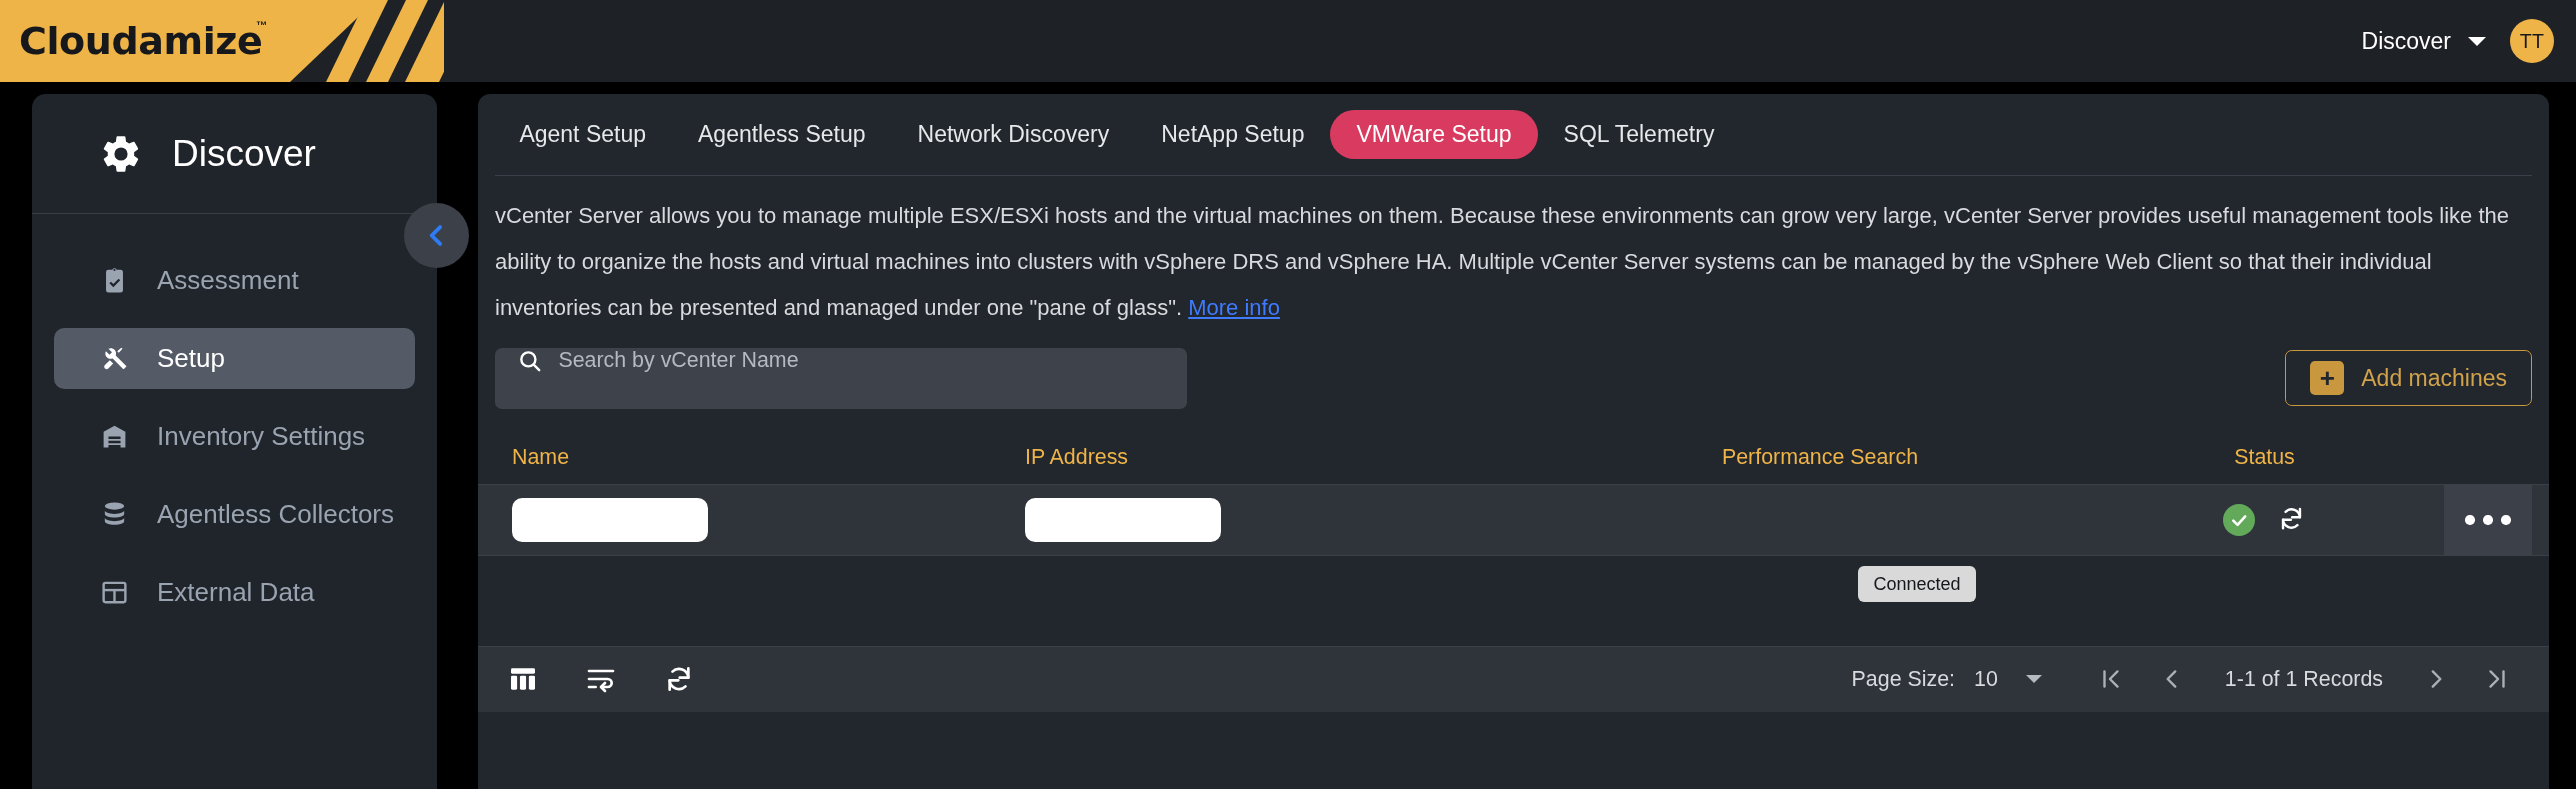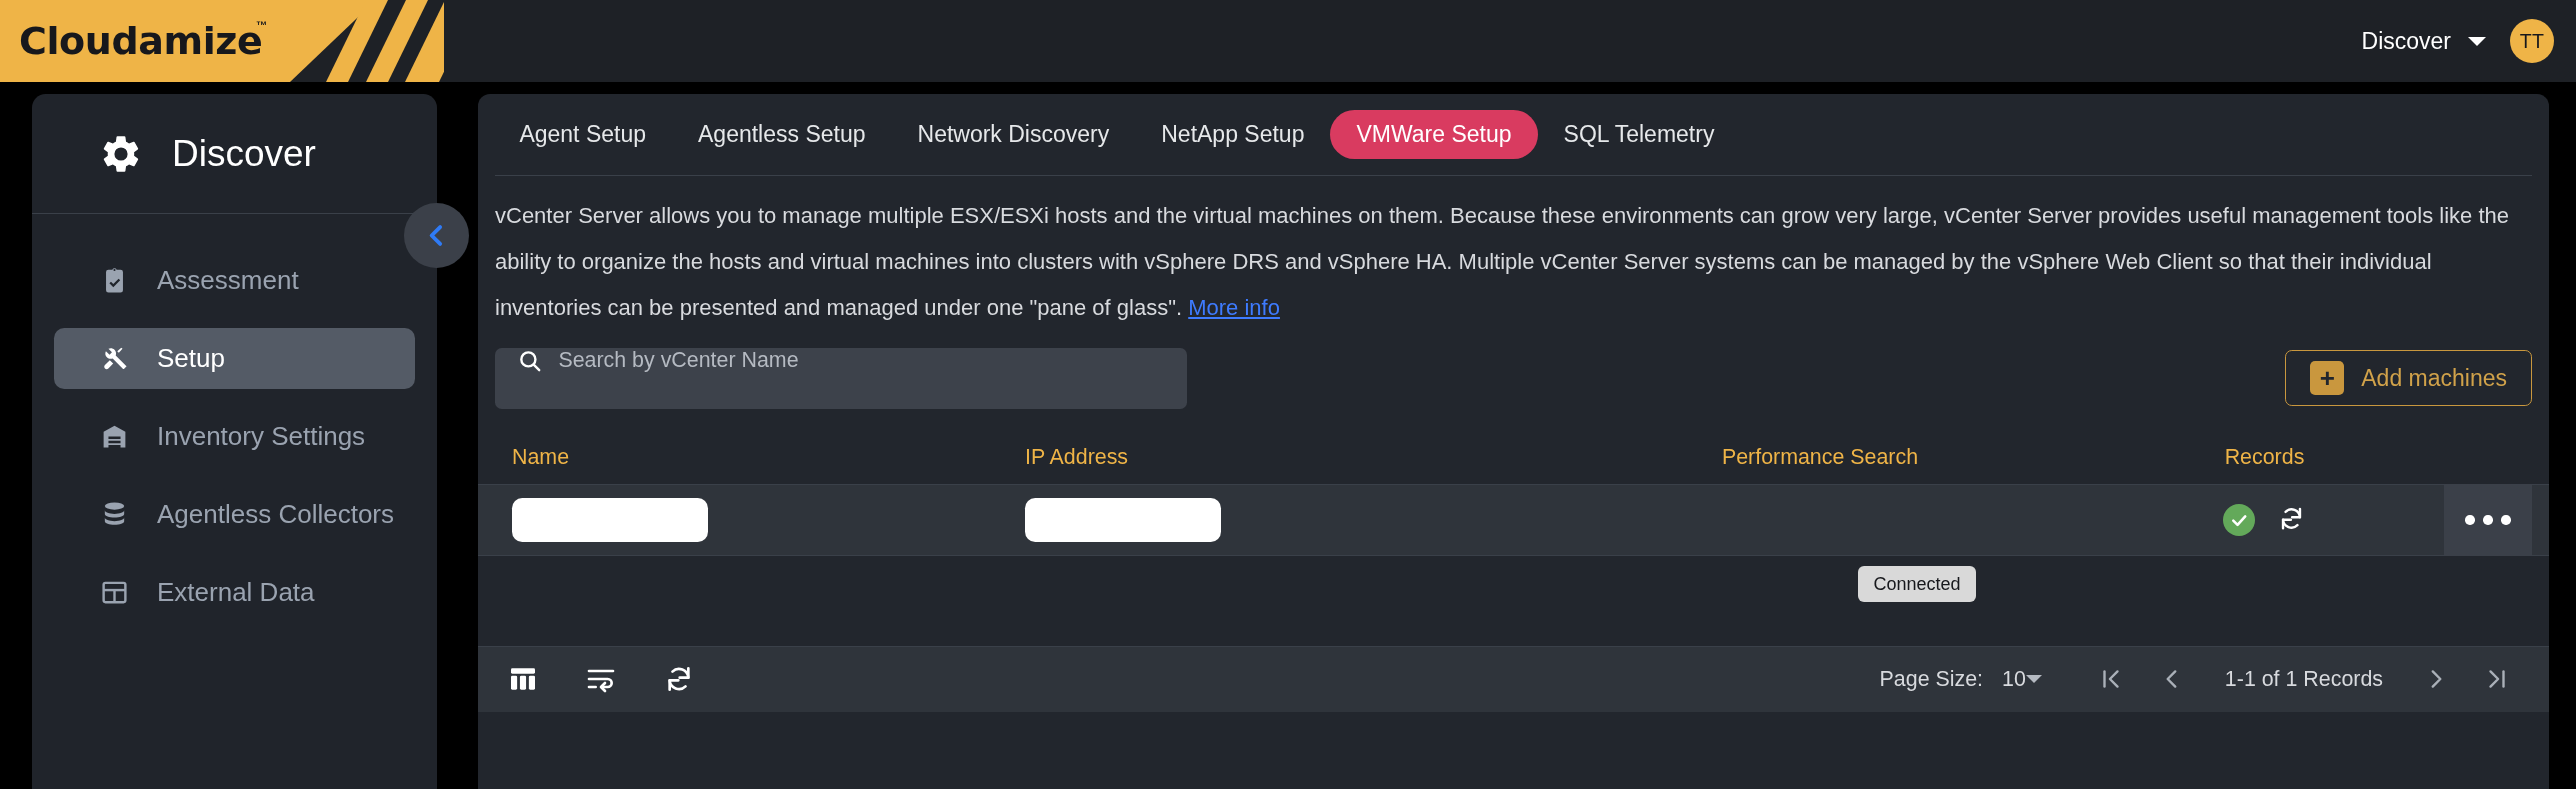--- a/index.html
+++ b/index.html
@@ -215,21 +215,21 @@
   .tfoot {
     display: flex; align-items: center; justify-content: space-between;
     height: 66px; padding: 0 22px;
     border-top: 0.9px solid #3a4049;
     background: #2f343b;
   }
   .foot-icons { display: flex; align-items: center; gap: 46px; padding-left: 6.8px; }
   .foot-icons .fi { cursor: pointer; display: flex; }
   .pager { display: flex; align-items: center; gap: 0; color: #d8dade; font-size: 21.4px; }
   .pg-label { margin-right: 19px; }
-  .pg-size { margin-right: 0; }
+  .pg-size { margin-right: 28px; }
   .pg-caret {
     width: 0; height: 0; margin-right: 39px;
     border-left: 8.5px solid transparent;
     border-right: 8.5px solid transparent;
     border-top: 8.5px solid #b5bac2;
     cursor: pointer;
   }
   .pg-btn {
     width: 61px; display: flex; align-items: center; justify-content: center;
     cursor: pointer;
@@ -358,21 +358,21 @@
       <span class="plus-sq">+</span>
       <span>Add machines</span>
     </div>
   </div>
 
   <div class="table">
     <div class="thead">
       <div class="col-name">Name</div>
       <div class="col-ip">IP Address</div>
       <div class="col-perf">Performance Search</div>
-      <div class="col-status">Records</div>
+      <div class="col-status">Status</div>
       <div class="col-menu"></div>
     </div>
 
     <div class="trow">
       <div class="col-name" style="padding-left:0">
         <div class="redact name"></div>
       </div>
       <div class="col-ip">
         <div class="redact ip"></div>
       </div>

